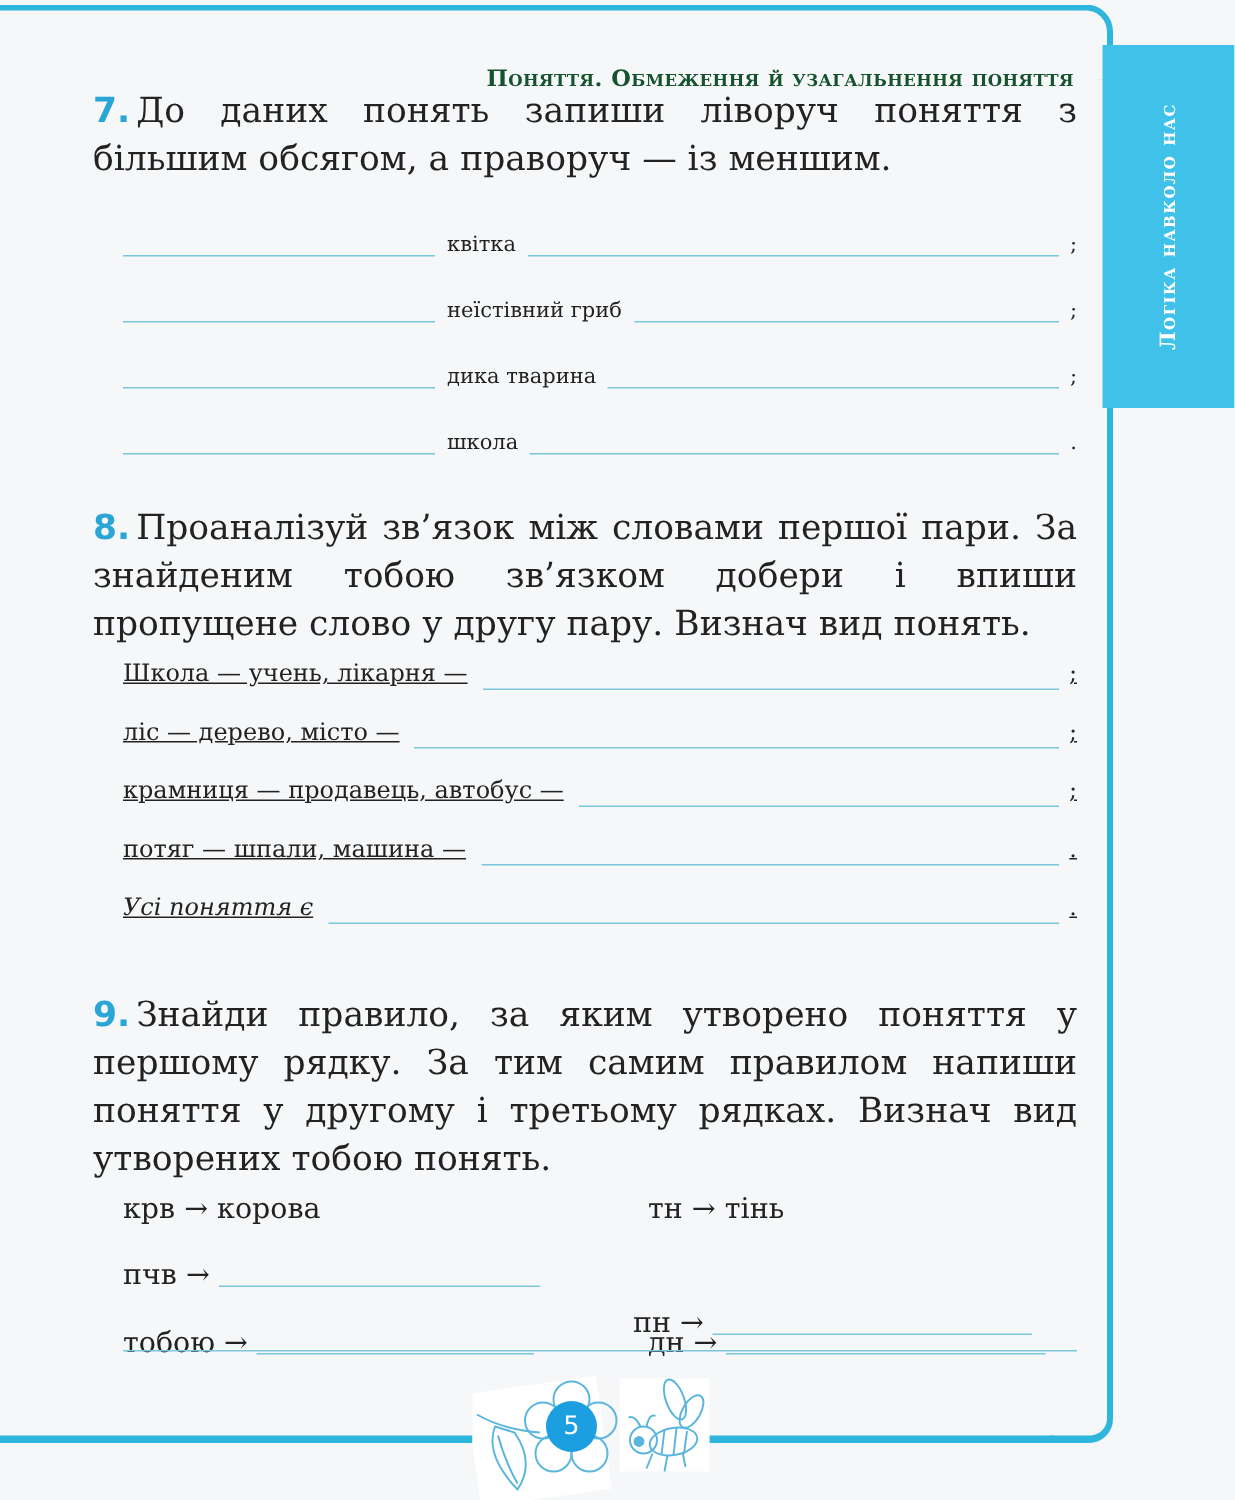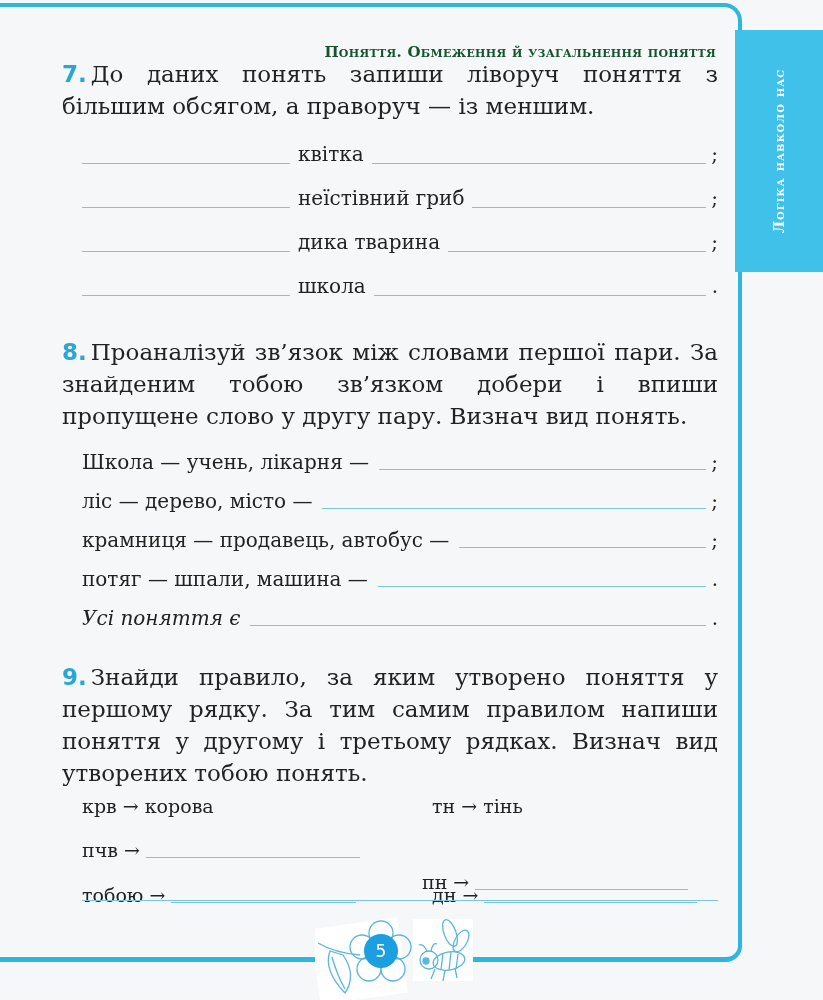--- a/index.html
+++ b/index.html
@@ -82,40 +82,41 @@
       text-align: justify;
     }
     .task-num {
       color: #2aa6d6;
       font-weight: bold;
       font-family: "DejaVu Sans", sans-serif;
       margin-right: 4px;
     }
 
     .row {
-      display: flex; align-items: center;
+      display: flex; align-items: flex-end;
       height: 44px;
-      font-size: 20px;
+      font-size: 14px;
       padding-left: 20px;
     }
     .blank {
       border-bottom: 1.5px solid #79c6de;
       height: 24px;
       flex: 0 0 auto;
       margin-bottom: 5px;
     }
     .grow { flex: 1 1 auto; }
     .word { padding: 0 8px; white-space: nowrap; line-height: 26px; }
     .punct { width: 12px; text-align: right; line-height: 26px; }
 
     .pair-row {
-      display: flex; align-items: flex-end;
+      display: flex; align-items: flex-start;
       height: 39px;
-      font-size: 20px;
+      font-size: 16px;
       padding-left: 20px;
+      text-decoration: underline;
     }
     .pair-row .lbl { white-space: nowrap; line-height: 26px; padding-right: 10px; }
     .italic { font-style: italic; }
 
     .grid9 {
       position: relative;
       height: 150px;
       font-size: 19px;
     }
     .g-cell {

